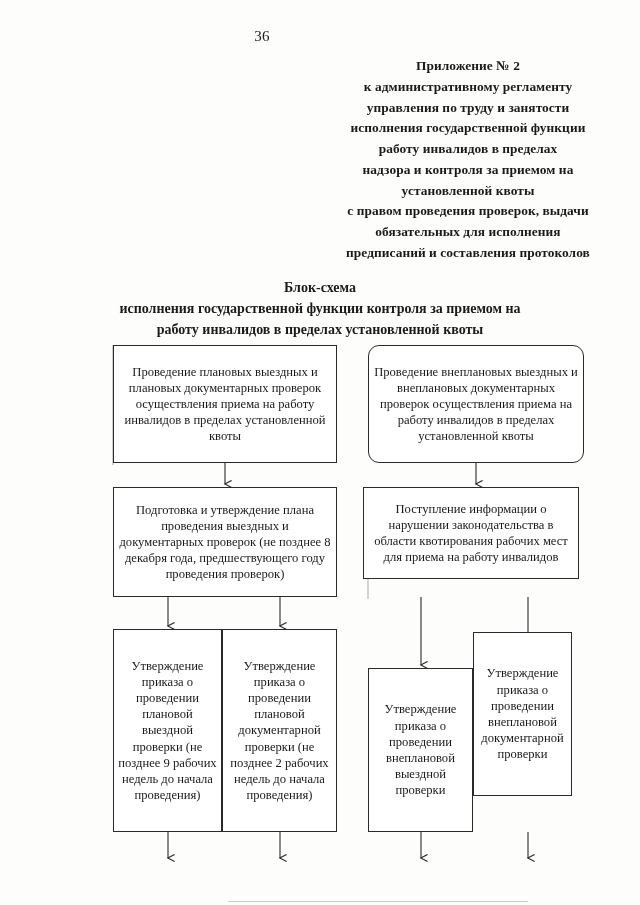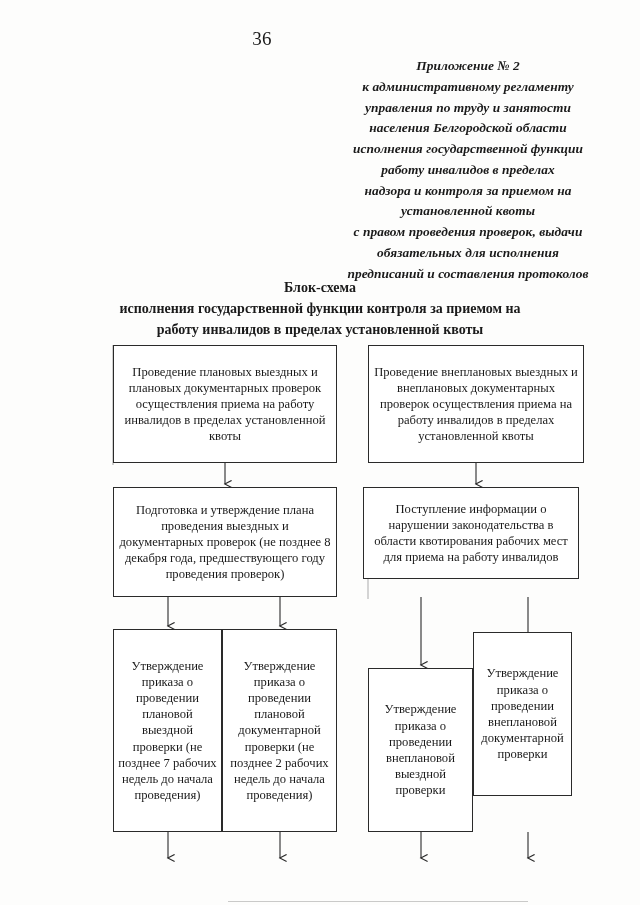--- a/index.html
+++ b/index.html
@@ -22,40 +22,39 @@
     background: #fdfdfc;
   }
 
   
   .page-number {
     position: absolute;
     top: 28px;
     left: 0;
     width: 524px;
     text-align: center;
-    font-size: 19px;
+    font-size: 15px;
     letter-spacing: 0.2px;
   }
 
   
   .appendix-block {
     position: absolute;
     top: 56px;
     left: 318px;
     width: 300px;
     text-align: center;
     font-weight: bold;
     font-size: 13.4px;
     line-height: 1.55;
     letter-spacing: 0.05px;
   }
   .appendix-block .ln {
     display: block;
     white-space: nowrap;
-    font-style: italic;
   }
 
   
   .scheme-title {
     position: absolute;
     top: 277px;
     left: 60px;
     width: 520px;
     text-align: center;
     font-weight: bold;
@@ -83,21 +82,21 @@
     justify-content: center;
     text-align: center;
     font-size: 12.6px;
     line-height: 1.285;
     padding: 3px 4px;
   }
   .box .txt { display: block; width: 100%; }
 
   
   #box-planned       { left: 113px; top: 345px; width: 224px; height: 118px; }
-  #box-unplanned     { left: 368px; top: 345px; width: 216px; height: 118px; }
+  #box-unplanned     { left: 368px; top: 345px; width: 216px; height: 118px; border-radius: 11px; }
   
   #box-plan-approval { left: 113px; top: 487px; width: 224px; height: 110px; }
   #box-info-receipt  { left: 363px; top: 487px; width: 216px; height: 92px; }
   
   #box-order-planned-field   { left: 113px; top: 629px; width: 109px; height: 203px; border-right-width: 0.55px; }
   #box-order-planned-doc     { left: 222px; top: 629px; width: 115px; height: 203px; border-left-width: 0.55px; }
   
   #box-order-unplanned-field { left: 368px; top: 668px; width: 105px; height: 164px; border-right-width: 0.55px; }
   #box-order-unplanned-doc   { left: 473px; top: 632px; width: 99px; height: 164px; border-left-width: 0.55px; }
 
@@ -138,21 +137,20 @@
 <body>
 
 <div class="page">
 
   <div class="page-number">36</div>
 
   <div class="appendix-block">
     <span class="ln">Приложение № 2</span>
     <span class="ln">к административному регламенту</span>
     <span class="ln">управления по труду и занятости</span>
-    <span class="ln">населения Белгородской области</span>
     <span class="ln">исполнения государственной функции</span>
     <span class="ln">работу инвалидов в пределах</span>
     <span class="ln">надзора и контроля за приемом на</span>
     <span class="ln">установленной квоты</span>
     <span class="ln">с правом проведения проверок, выдачи</span>
     <span class="ln">обязательных для исполнения</span>
     <span class="ln">предписаний и составления протоколов</span>
   </div>
 
   <div class="scheme-title">
@@ -199,21 +197,21 @@
 
     <div class="box" id="box-plan-approval">
       <span class="txt">Подготовка и утверждение плана проведения выездных и документарных проверок (не позднее 8 декабря года, предшествующего году проведения проверок)</span>
     </div>
 
     <div class="box" id="box-info-receipt">
       <span class="txt">Поступление информации о нарушении законодательства в области квотирования рабочих мест для приема на работу инвалидов</span>
     </div>
 
     <div class="box" id="box-order-planned-field">
-      <span class="txt">Утверждение приказа о проведении плановой выездной проверки (не позднее 7 рабочих недель до начала проведения)</span>
+      <span class="txt">Утверждение приказа о проведении плановой выездной проверки (не позднее 9 рабочих недель до начала проведения)</span>
     </div>
 
     <div class="box" id="box-order-planned-doc">
       <span class="txt">Утверждение приказа о проведении плановой документарной проверки (не позднее 2 рабочих недель до начала проведения)</span>
     </div>
 
     <div class="box" id="box-order-unplanned-field">
       <span class="txt">Утверждение приказа о проведении внеплановой выездной проверки</span>
     </div>
 

